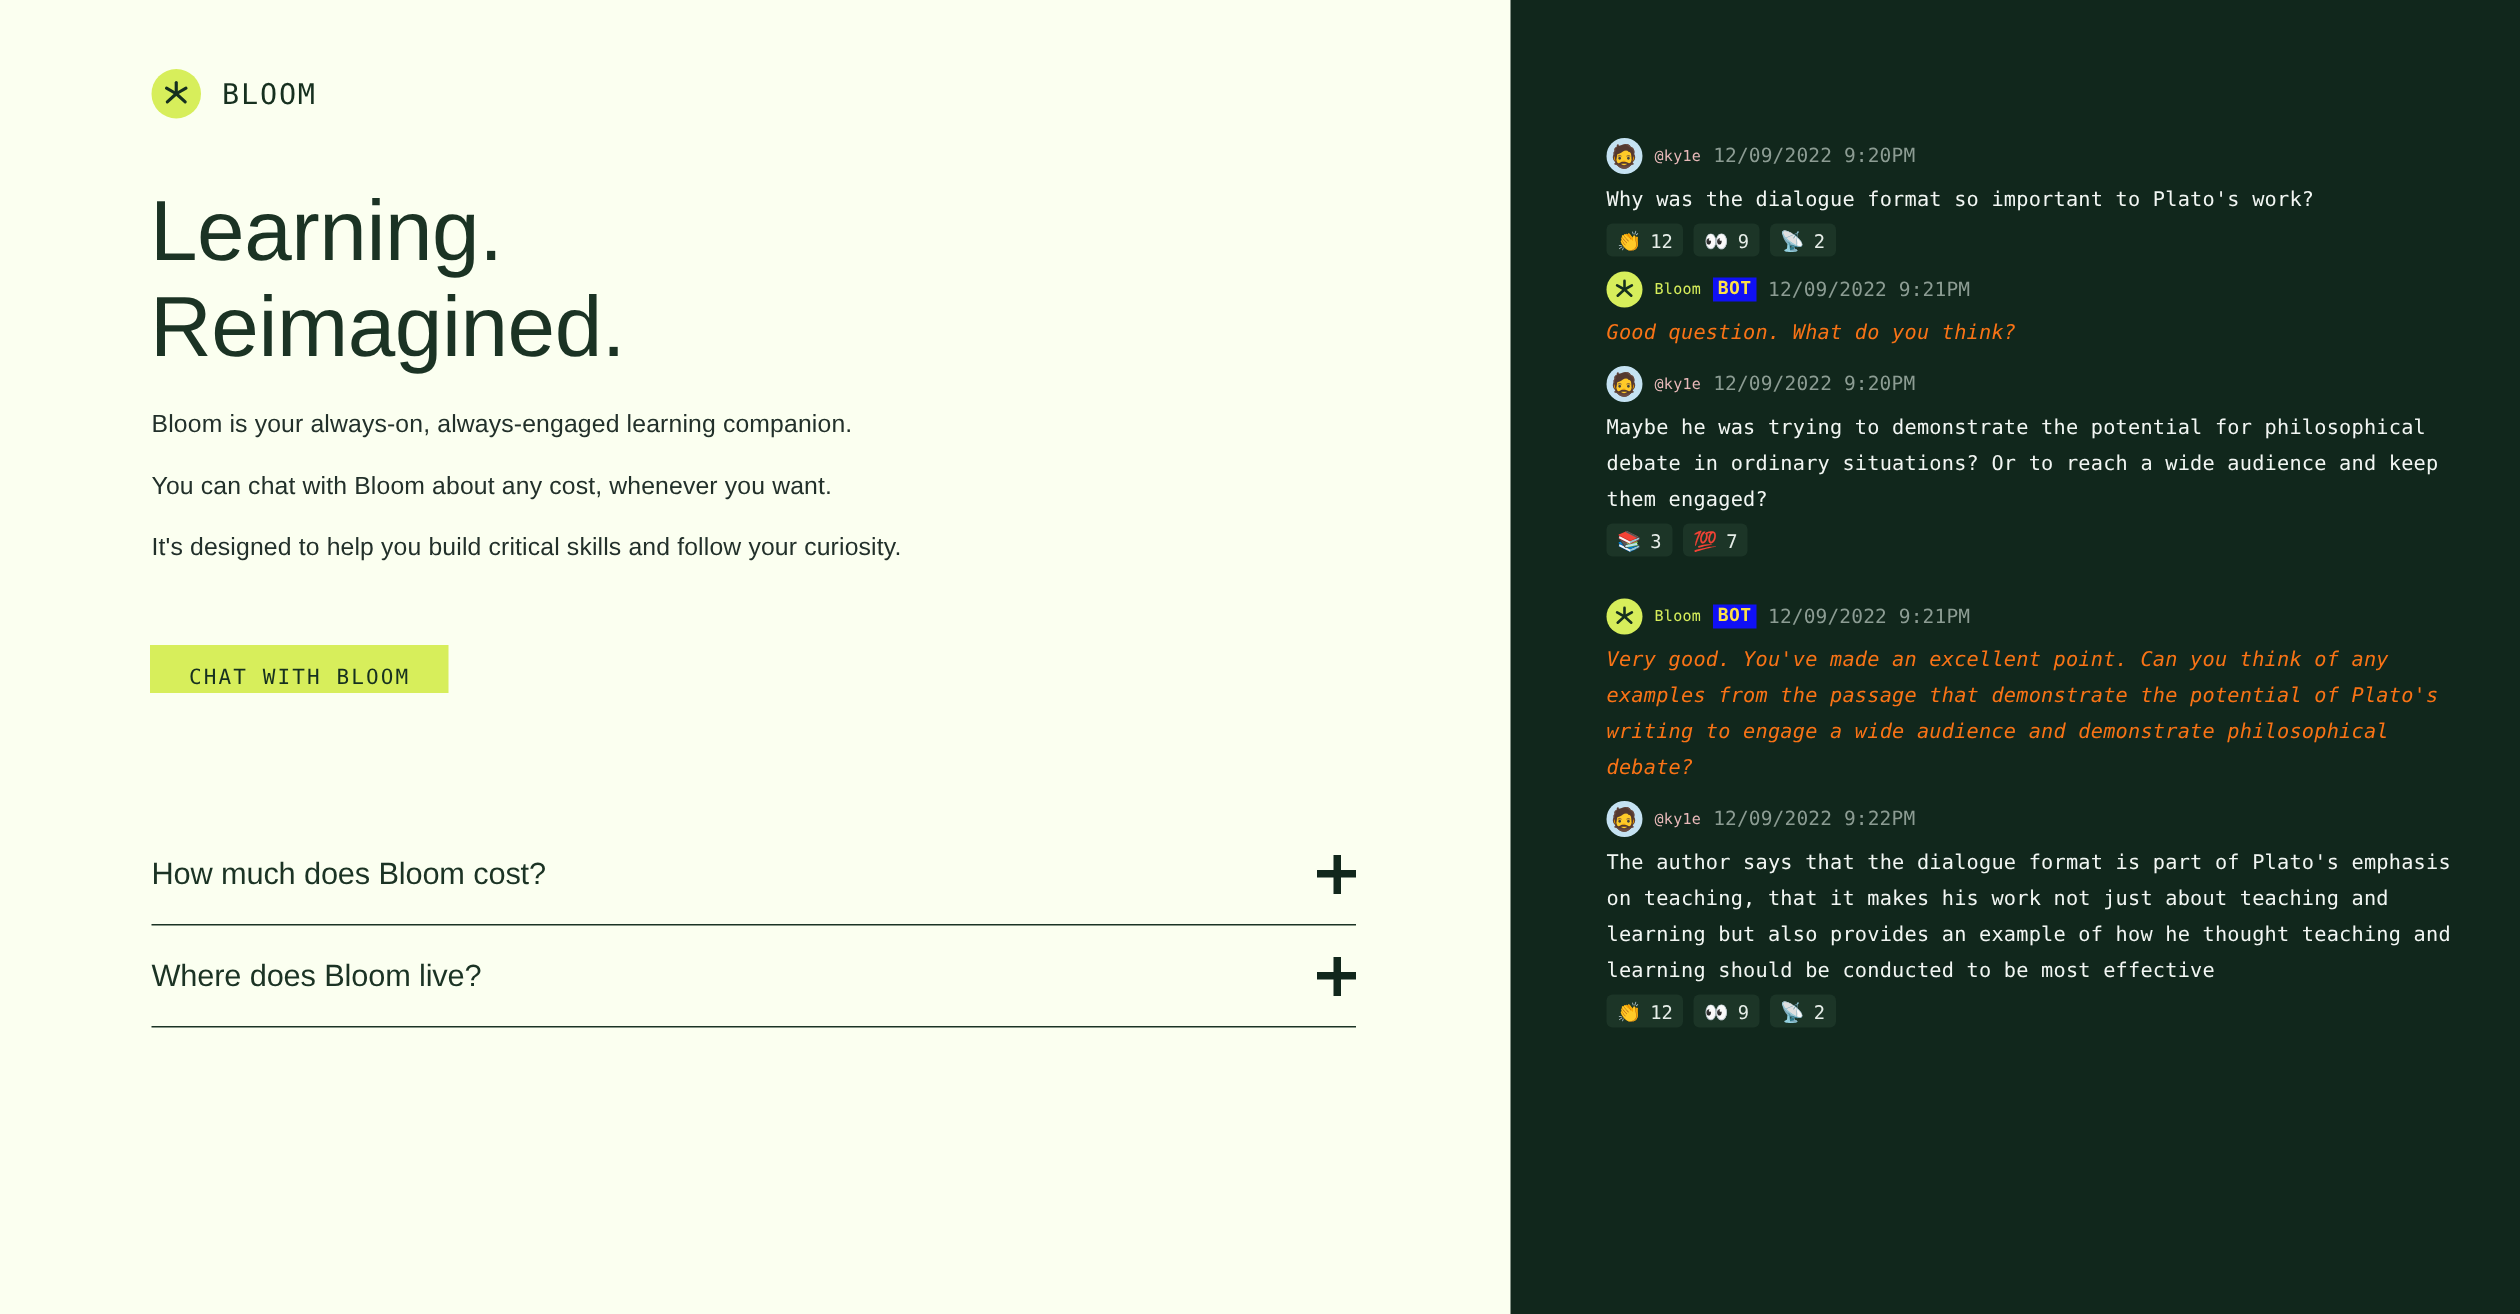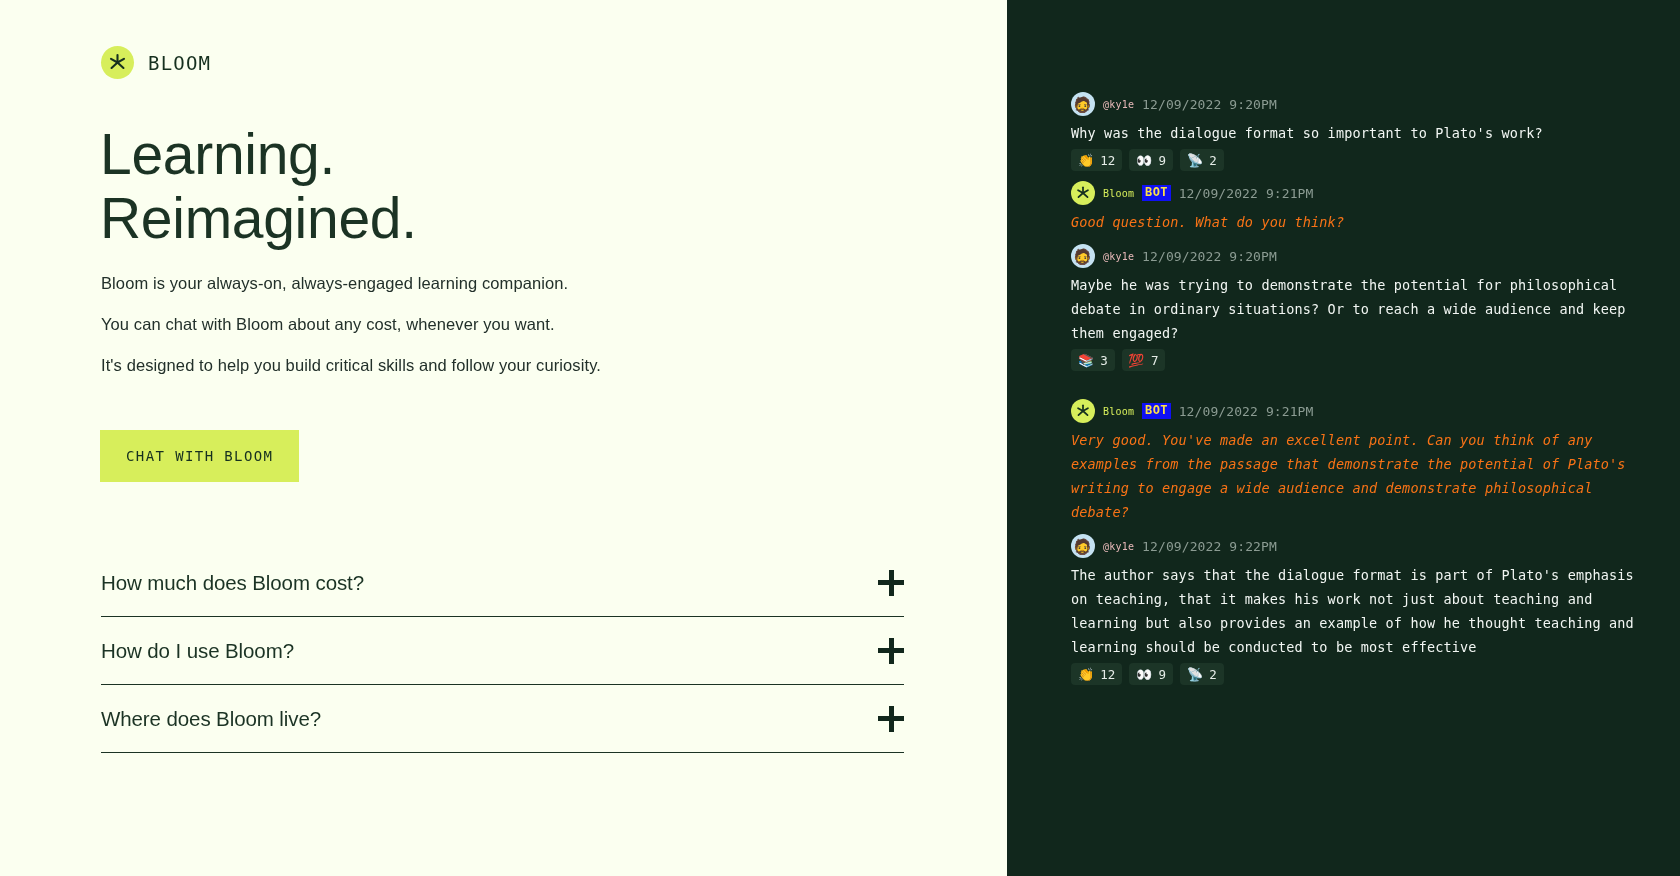--- a/index.html
+++ b/index.html
@@ -86,21 +86,21 @@
     position: absolute;
     left: 100px;
     top: 430px;
     background: #D7EE5B;
     border: none;
     color: #16301F;
     font-family: "DejaVu Sans Mono", monospace;
     font-size: 14px;
     letter-spacing: 1.4px;
     padding: 0 26px;
-    height: 52px;
+    height: 32px;
     line-height: 45px;
     cursor: pointer;
     display: block;
     text-align: center;
   }
 
   
   .faq {
     position: absolute;
     left: 101px;
@@ -284,24 +284,20 @@
   <button class="cta-button">CHAT WITH BLOOM</button>
 
   <div class="faq">
 
 
     <div class="faq-row">
       <span class="faq-question">How much does Bloom cost?</span>
       <span class="faq-toggle"></span>
     </div>
 
-    <div class="faq-row">
-      <span class="faq-question">How do I use Bloom?</span>
-      <span class="faq-toggle"></span>
-    </div>
 
     <div class="faq-row">
       <span class="faq-question">Where does Bloom live?</span>
       <span class="faq-toggle"></span>
     </div>
 
   </div>
 </div>
 
 <div class="chat-panel">

